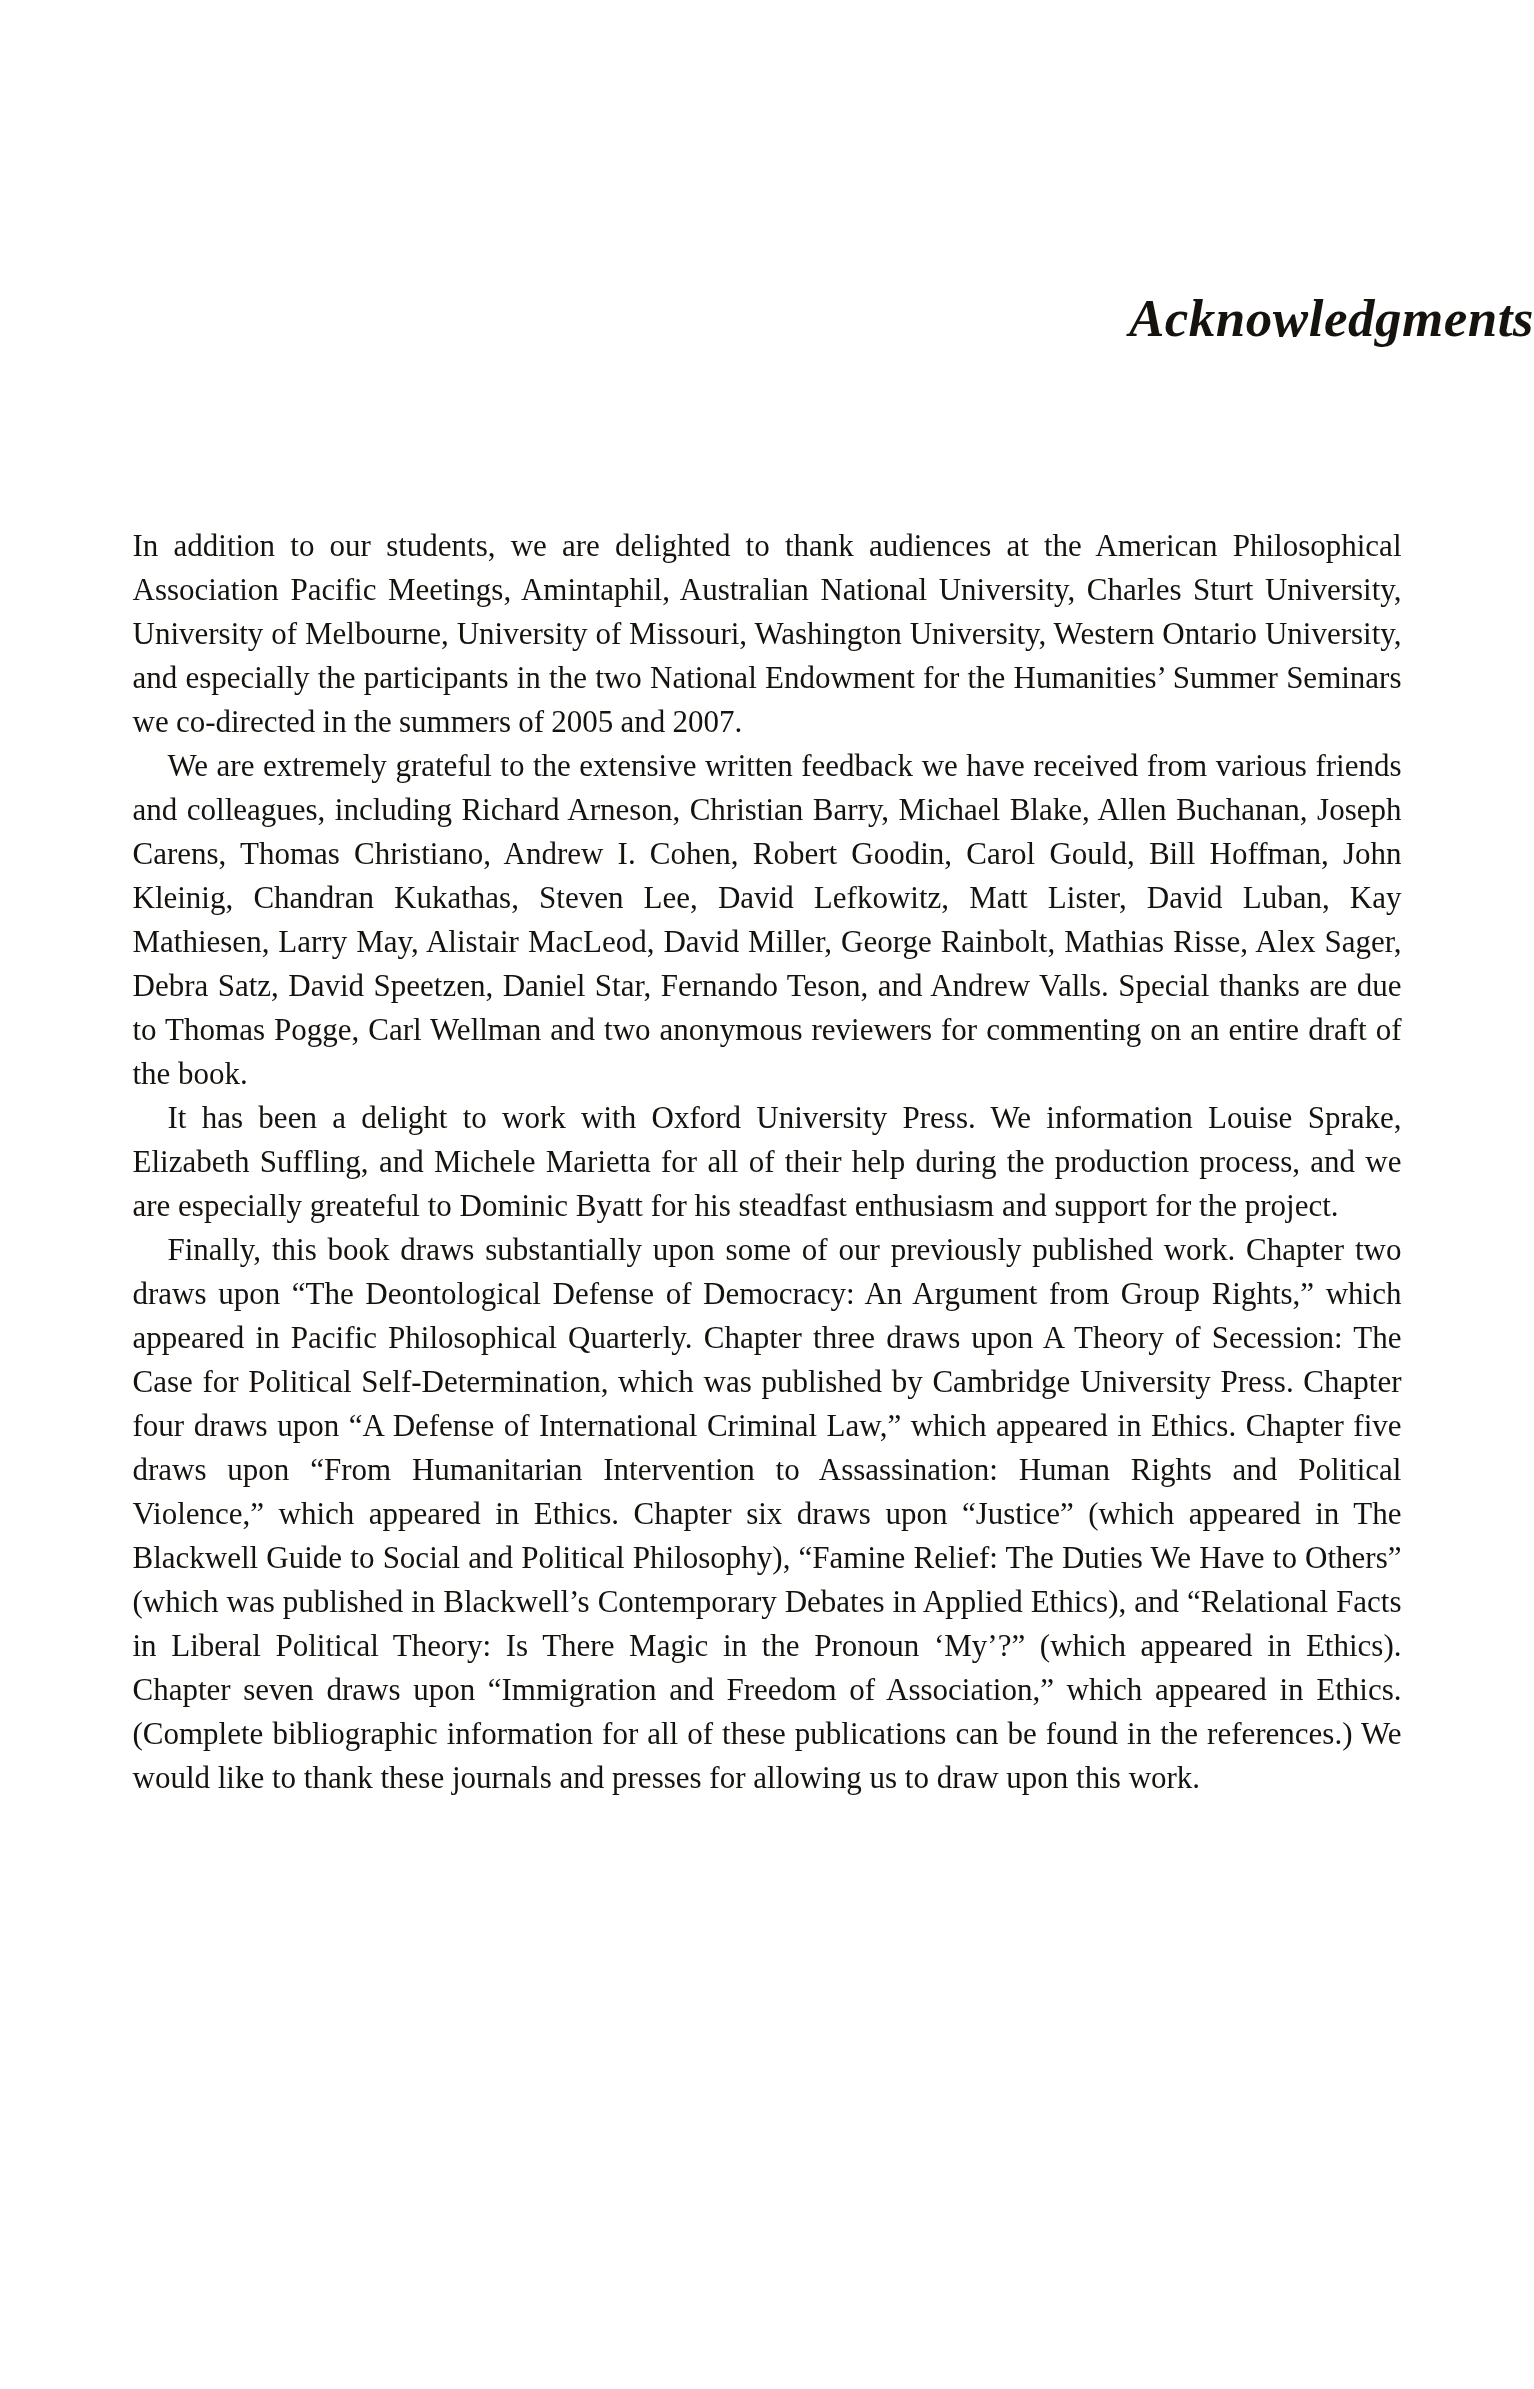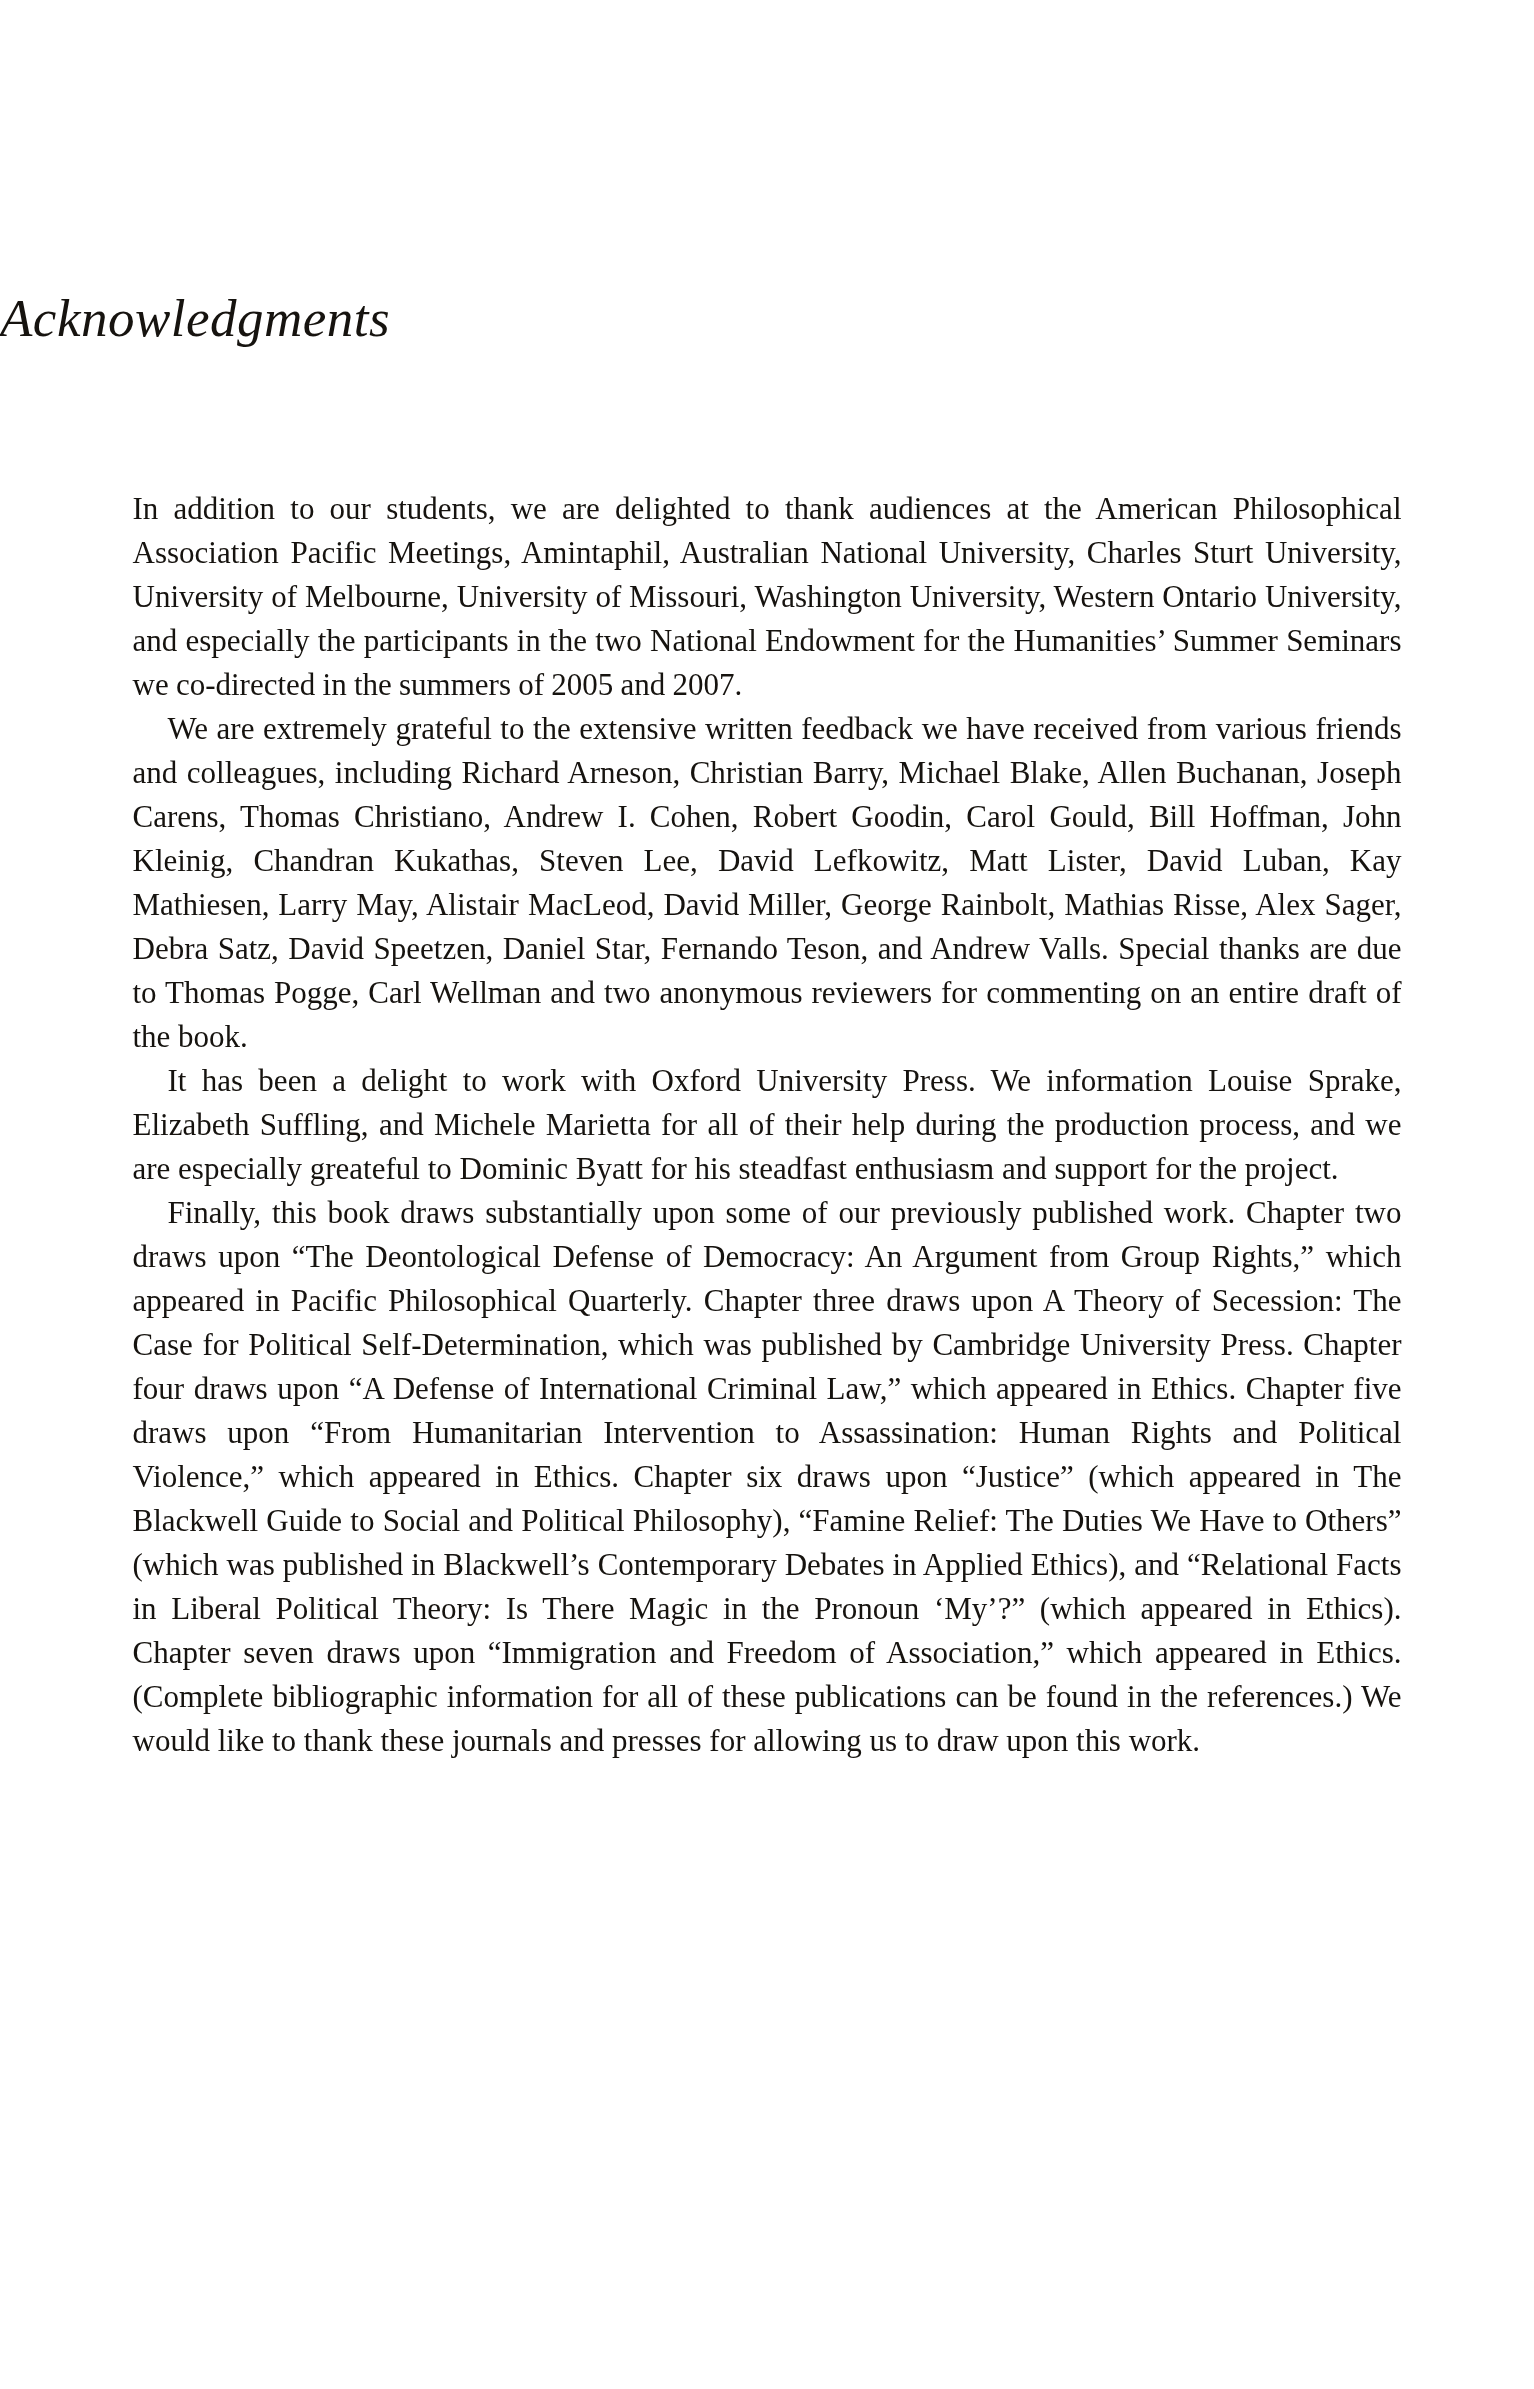--- a/index.html
+++ b/index.html
@@ -15,23 +15,23 @@
     overflow: hidden;
   }
   .page {
     position: relative;
     width: 1534px;
     height: 2389px;
     box-sizing: border-box;
     padding: 0;
   }
   .page-title {
-    text-align: left;
+    text-align: right;
     font-style: italic;
-    font-weight: normal;
+    font-weight: bold;
     font-size: 53px;
     letter-spacing: 0.5px;
     margin: 0;
     padding-top: 288px;
   }
   .body-block {
     margin: 0 auto;
     width: 1269px;
     padding-top: 139px;
   }
@@ -44,20 +44,21 @@
     hyphens: none;
   }
   p.para + p.para {
     text-indent: 35px;
   }
   .it {
   }
   
   p.para.tight {
     word-spacing: -0.5px;
+    margin-top: 37px;
   }
 </style>
 </head>
 <body>
 
 <div class="page">
 
   <h1 class="page-title">Acknowledgments</h1>
 
   <div class="body-block">

